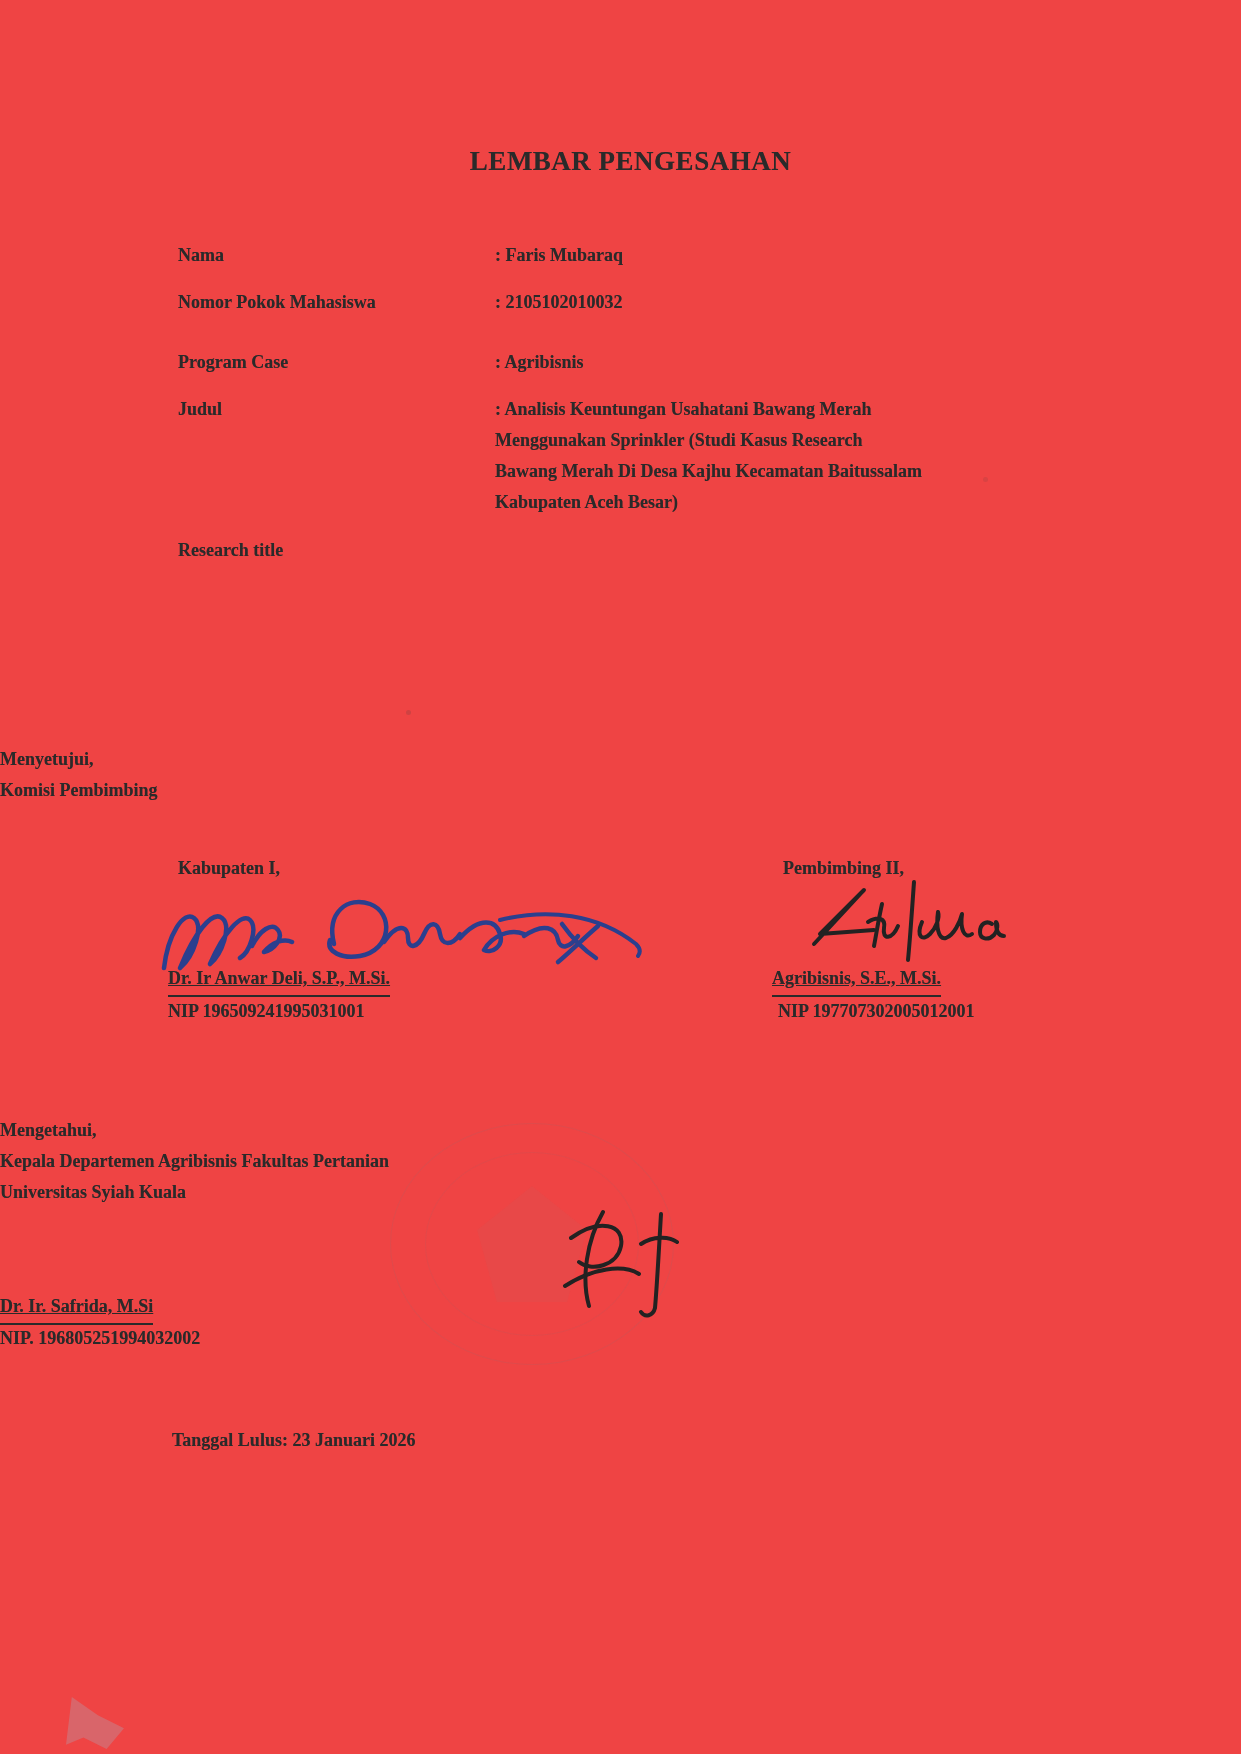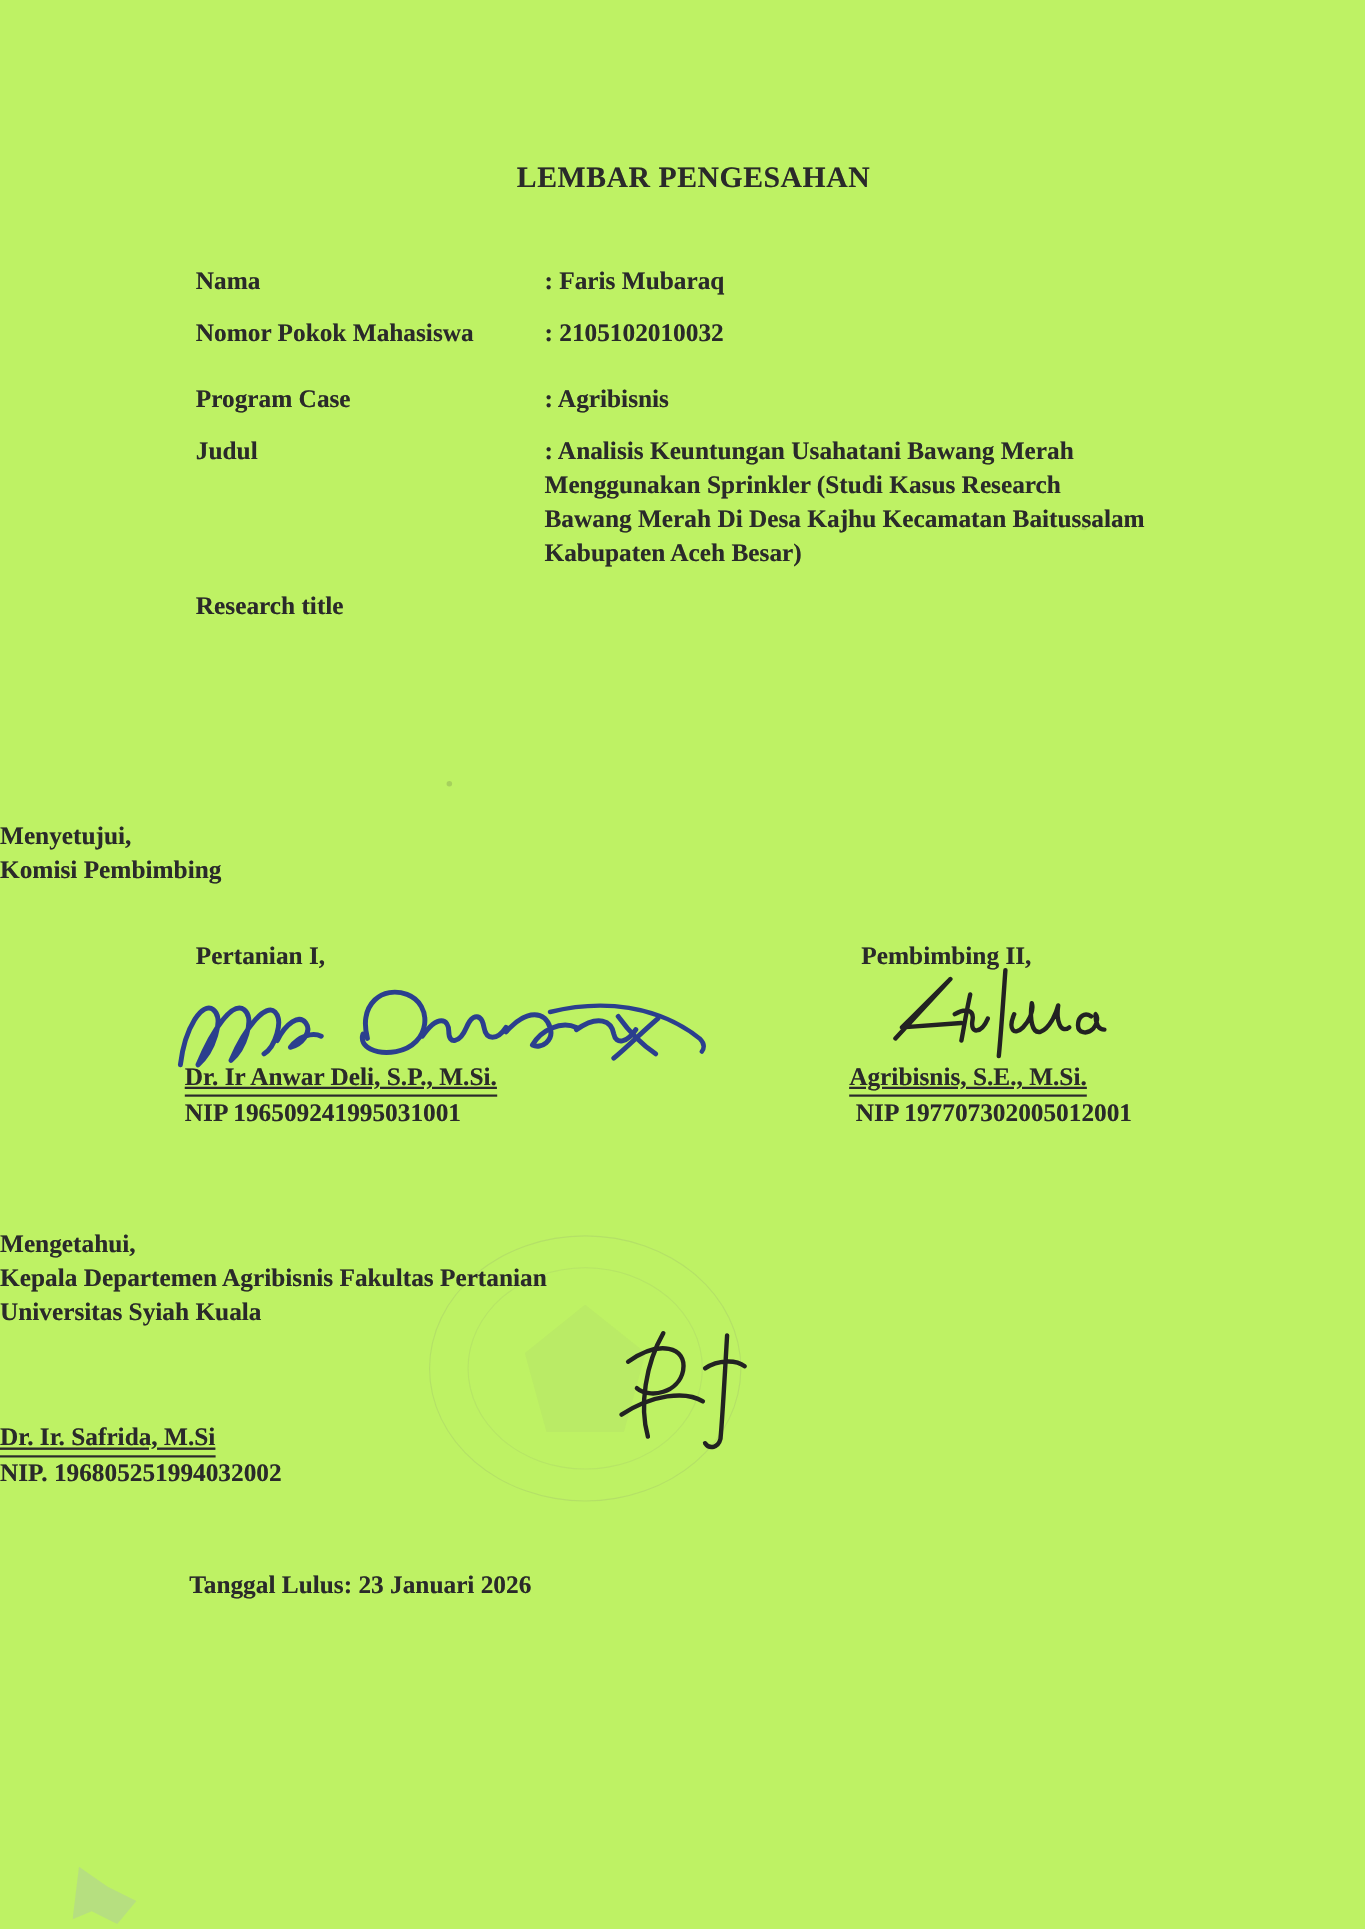--- a/index.html
+++ b/index.html
@@ -1,28 +1,28 @@
 <!DOCTYPE html>
 <html><head>
 <meta charset="utf-8">
 <style>
   html,body{margin:0;padding:0;background:#e9e9e9;}
   .page{
     position:relative;
     width:1241px;height:1754px;
     margin:0 auto;
-    background:#bef264;
+    background:#ef4444;
     font-family:"Liberation Serif","DejaVu Serif",serif;
     color:#2a2a2a;
     overflow:hidden;
   }
   .abs{position:absolute;}
   .doc-text{
     font-weight:bold;
-    font-size:23px;
+    font-size:18px;
     line-height:31px;
     text-shadow:0 0 0.6px rgba(40,40,40,0.45);
   }
   .title{
     left:0;right:-20px;top:146px;
     text-align:center;
     font-size:27px;
     letter-spacing:0.5px;
   }
   .meta-label{left:178px;width:300px;}
@@ -86,21 +86,21 @@
     <span>Kabupaten Aceh Besar)</span>
   </div>
 
   <div class="abs doc-text meta-label" style="top:535px">Research title</div>
 
   <div class="abs doc-text center-block" style="top:744px">
     <span style="display:block">Menyetujui,</span>
     <span style="display:block">Komisi Pembimbing</span>
   </div>
 
-  <div class="abs doc-text" style="left:178px;top:853px">Pertanian I,</div>
+  <div class="abs doc-text" style="left:178px;top:853px">Kabupaten I,</div>
 
   <svg class="abs" style="left:158px;top:888px" width="485" height="102" viewBox="0 0 485 102">
     <path stroke-width="4.5" d="M6 80 C10 46 26 22 36 30 C46 38 36 68 22 80 C36 46 54 22 64 30 C74 38 64 66 52 76 C66 44 84 24 92 32 C100 40 92 64 82 70" stroke="#2b3f8e"></path>
     <path stroke-width="4.5" d="M94 58 C102 42 114 34 120 42 C126 50 116 62 106 64 C114 54 126 50 134 54" stroke="#2b3f8e"></path>
     <path stroke-width="4.5" d="M176 56 C168 24 190 8 212 16 C236 25 234 62 202 68 C184 71 168 64 172 52" stroke="#2b3f8e"></path>
     <path stroke-width="4.5" d="M226 54 C240 34 250 38 250 50 C250 62 260 60 266 46 C272 32 280 34 282 46 C284 58 294 58 302 46" stroke="#2b3f8e"></path>
     <path stroke-width="4.5" d="M302 50 C322 28 338 32 342 46 C346 58 334 66 326 62 C334 48 352 40 366 46" stroke="#2b3f8e"></path>
     <path stroke-width="4.5" d="M366 48 C386 34 398 40 400 52 C402 62 412 60 420 48 M404 36 C414 50 426 62 438 70 M440 38 C426 50 412 64 400 74" stroke="#2b3f8e"></path>
     <path stroke-width="4" d="M342 32 C390 20 440 26 478 56 C482 60 483 64 480 68" stroke="#2b3f8e"></path>
   </svg>

